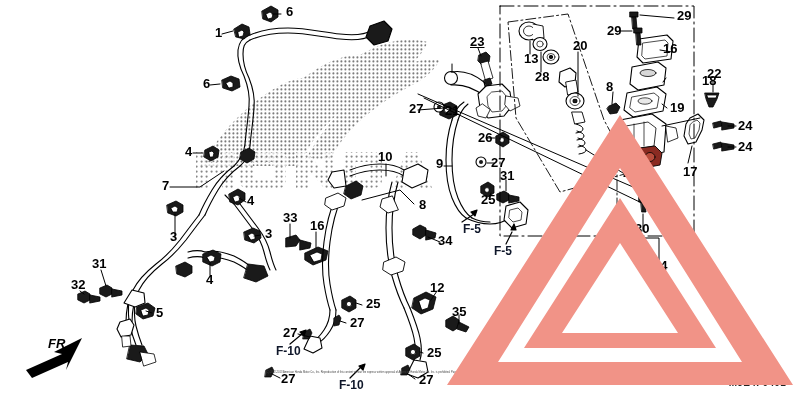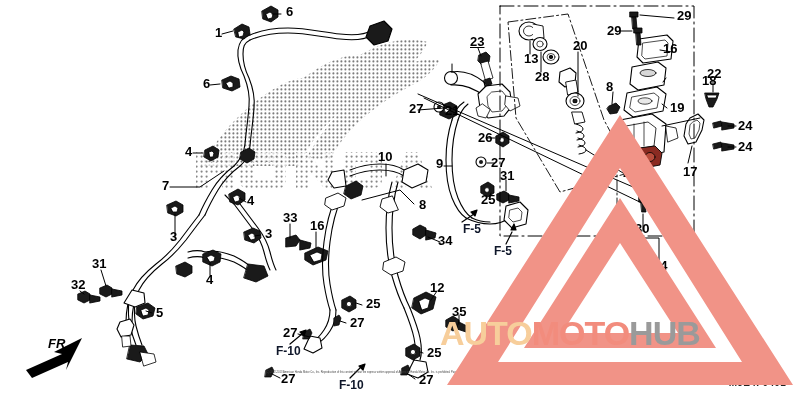--- a/index.html
+++ b/index.html
@@ -547,18 +547,15 @@
     <svg width="800" height="400">
       <g fill="#F19387">
 
         <path d="M620,115 L793,385 L447,385 Z
                  M620,168 L742,362 L498,362 Z" fill-rule="evenodd"></path>
 
         <path d="M620,198 L716,348 L524,348 Z
                  M620,243 L678,333 L562,333 Z" fill-rule="evenodd"></path>
       </g>
     </svg>
-    <div id="wm-text">
-      <span class="w1">AUTO</span><span class="w2">MOTO</span><span class="w3">HUB</span>
-    </div>
   </div>
 
 </div>
 
 </body></html>

